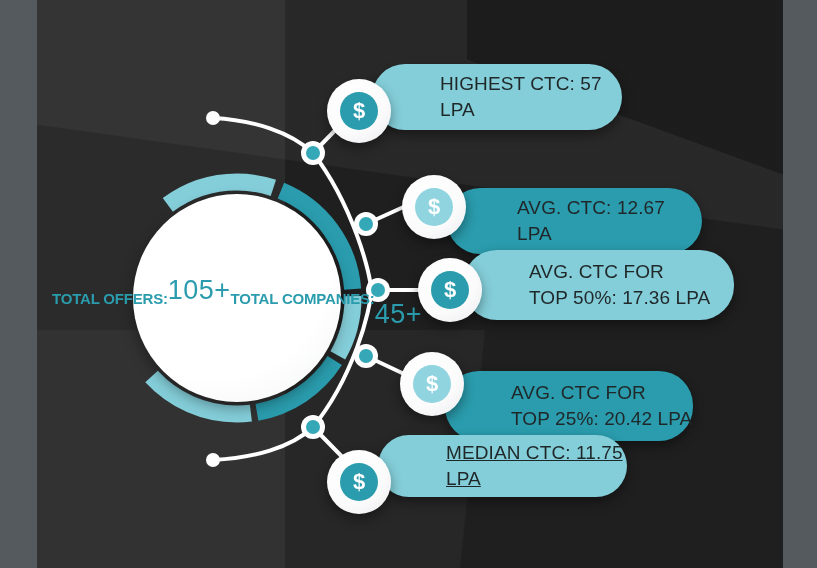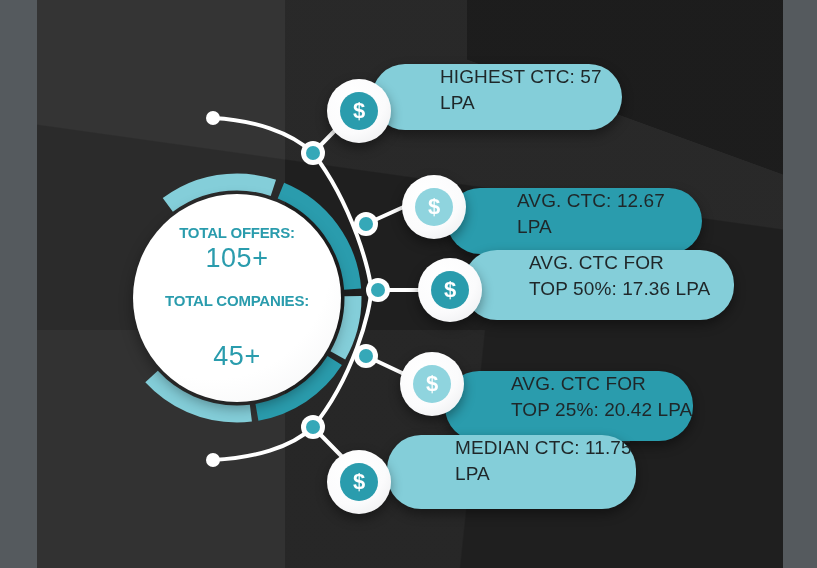--- a/index.html
+++ b/index.html
@@ -77,21 +77,21 @@
     inset: 0;
   }
   #donut-face {
     position: absolute;
     left: 21px; top: 21px;
     width: 208px; height: 208px;
     border-radius: 50%;
     background: radial-gradient(circle at 38% 32%, #ffffff 0%, #ffffff 62%, #f2f3f4 100%);
     box-shadow: 0 6px 14px rgba(0,0,0,0.35);
     display: flex;
-    flex-direction: column;
+    flex-direction: row;
     align-items: center;
     justify-content: center;
   }
   .kpi-label {
     color: #2a9cad;
     font-weight: bold;
     font-size: 15px;
     letter-spacing: -0.2px;
     white-space: nowrap;
   }
@@ -105,20 +105,21 @@
   .kpi-value.last { margin-bottom: 0; margin-top: 32px; }
 
   
   .row {
     position: absolute;
   }
   .pill {
     position: absolute;
     left: 0; top: 0;
     display: flex;
+    align-items: center;
     border-radius: 34px;
     box-shadow: 0 5px 12px rgba(0,0,0,0.40);
     color: #1f2729;
     font-size: 19px;
     letter-spacing: 0.1px;
     line-height: 26px;
     box-sizing: border-box;
   }
   .pill .pill-text {
     white-space: pre-line;
@@ -247,21 +248,21 @@
       <div class="pill dark" style="left:45px; top:0; width:248px; height:70px; padding-left:66px;">
         <span class="pill-text">AVG. CTC FOR
 TOP 25%: 20.42 LPA</span>
       </div>
       <div class="icon-badge" style="left:0px; top:9px;">
         <span class="icon-disc light">$</span>
       </div>
     </div>
 
     <div class="row" style="left:290px; top:435px; width:300px; height:80px;">
-      <div class="pill light" style="left:60px; top:0; width:249px; height:74px; padding-left:68px;">
+      <div class="pill light" style="left:51px; top:0; width:249px; height:62px; padding-left:68px;text-decoration:underline;">
         <span class="pill-text">MEDIAN CTC: 11.75 LPA</span>
       </div>
       <div class="icon-badge" style="left:0px; top:15px;">
         <span class="icon-disc dark">$</span>
       </div>
     </div>
 
   </div>
 </div>
 

